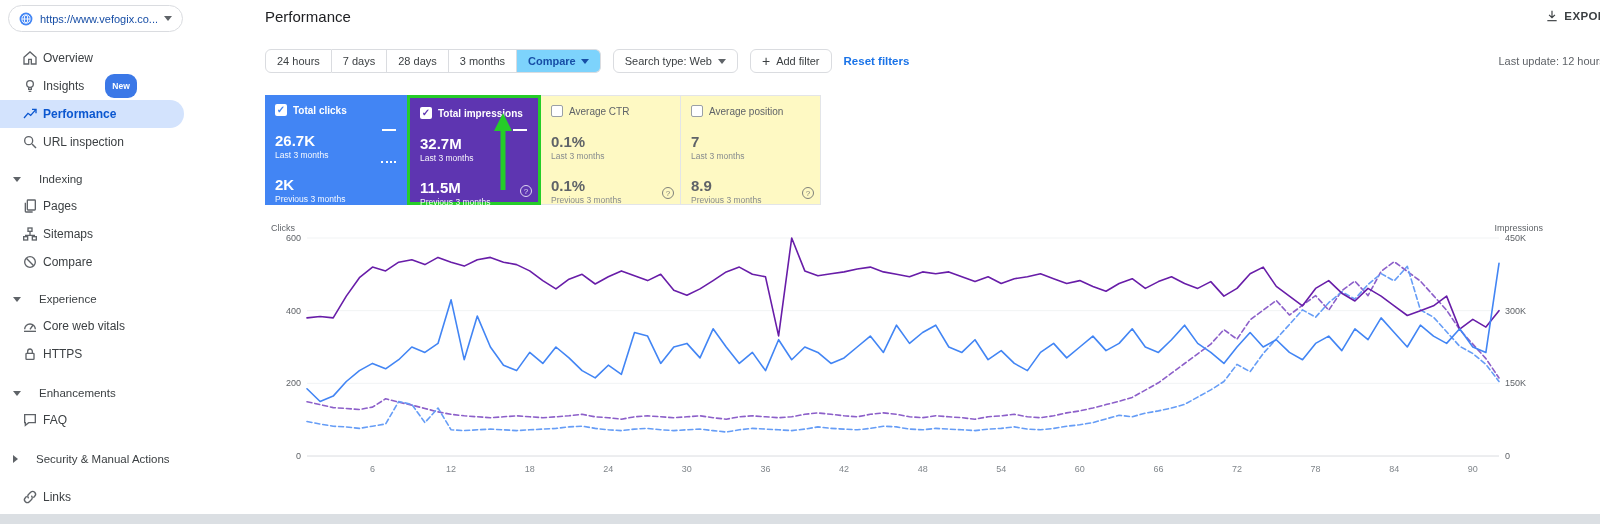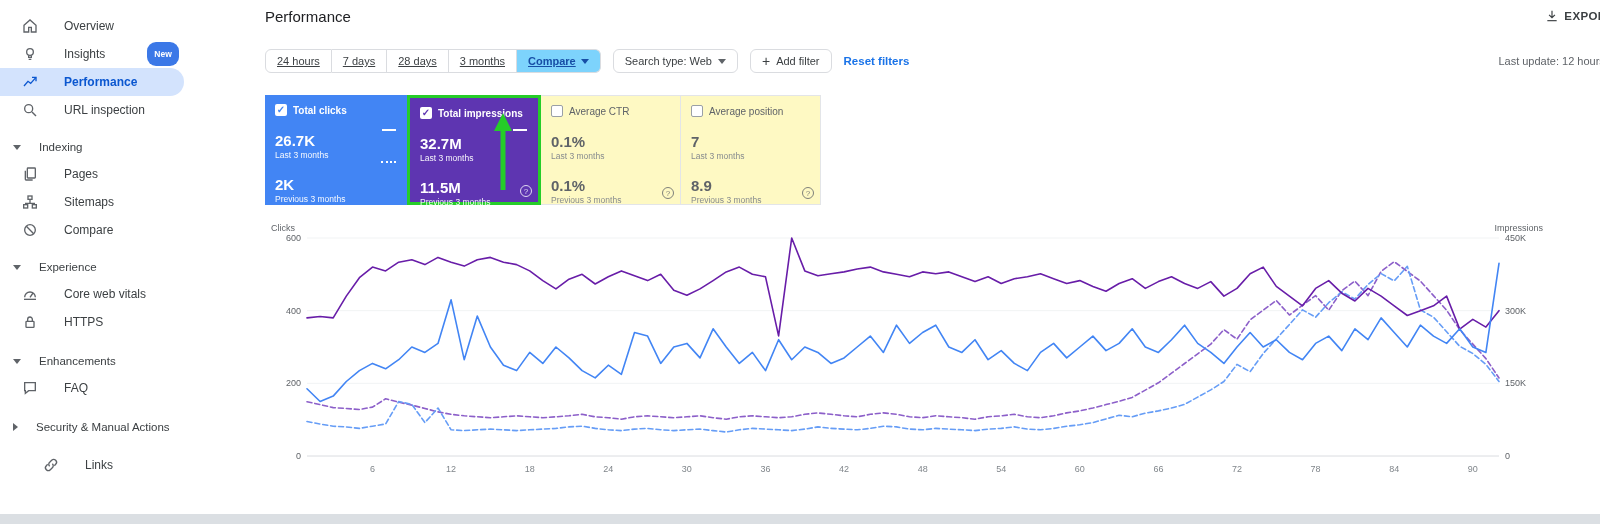--- a/index.html
+++ b/index.html
@@ -18,21 +18,21 @@
     display:flex; align-items:center; gap:7px; padding:0 10px; background:#fff; cursor:pointer;
   }
   .prop-icon{ width:14px; height:14px; flex:0 0 14px; }
   .prop-url{ font-size:11px; color:#174ea6; white-space:nowrap; overflow:hidden; }
   .caret-down{ width:0; height:0; border-left:4px solid transparent; border-right:4px solid transparent; border-top:5px solid #5f6368; }
   .caret-right{ width:0; height:0; border-top:4px solid transparent; border-bottom:4px solid transparent; border-left:5px solid #5f6368; }
   .property-pill .caret-down{ margin-left:auto; }
 
   .nav{ margin-top:12px; }
   .nav-item{
-    height:28px; display:flex; align-items:center; gap:26px; padding-left:22px;
+    height:28px; display:flex; align-items:center; gap:5px; padding-left:22px;
     font-size:12px; color:#3c4043; cursor:pointer; position:relative;
   }
   .nav-item .icon{ width:16px; height:16px; flex:0 0 16px; color:#5f6368; }
   .nav-item.selected{
     width:184px; background:#d3e3fd; color:#0b57d0; border-radius:0 16px 16px 0; font-weight:bold;
   }
   .nav-item.selected .icon{ color:#0b57d0; }
   .new-badge{
     background:#3b78e7; color:#fff; font-size:8.5px; font-weight:bold;
     padding:7px 7px; border-radius:9px; margin-left:16px;
@@ -53,21 +53,20 @@
   }
   .export-btn svg{ width:14px; height:14px; }
 
   
   .filter-row{ position:absolute; left:0; top:49px; display:flex; align-items:center; gap:12px; height:24px; }
   .seg{ display:flex; height:24px; }
   .seg .seg-btn{
     border:1px solid #dadce0; border-left-width:0; background:#fff; color:#3c4043;
     font-size:11px; padding:0 11px; display:flex; align-items:center; gap:5px; cursor:pointer; white-space:nowrap;
     font-family:inherit;
-    text-decoration:underline;
   }
   .seg .seg-btn:first-child{ border-left-width:1px; border-radius:6px 0 0 6px; }
   .seg .seg-btn.compare{ background:#7dd3fc; color:#174ea6; font-weight:bold; border-radius:0 6px 6px 0; border-color:#dadce0; }
   .seg .seg-btn.compare .caret-down{ border-top-color:#174ea6; }
   .pill-btn{
     height:24px; border:1px solid #dadce0; border-radius:6px; background:#fff; color:#3c4043;
     font-size:11px; padding:0 11px; display:flex; align-items:center; gap:6px; cursor:pointer; white-space:nowrap;
   }
   .plus{ font-size:14px; color:#3c4043; line-height:1; }
   .reset-link{ color:#1a73e8; font-size:11.5px; font-weight:bold; cursor:pointer; white-space:nowrap; }
@@ -99,20 +98,34 @@
 
   
   .chart-wrap{ position:absolute; left:2px; top:222px; }
   svg text{ font-family:"Liberation Sans", sans-serif; }
 </style>
 </head>
 <body>
 
 <div class="sidebar">
 
+  <div class="property-pill">
+    <span class="prop-icon">
+      <svg viewBox="0 0 24 24" width="14" height="14">
+          <circle cx="12" cy="12" r="11" fill="#4285f4"></circle>
+          <g stroke="#fff" stroke-width="1.6" fill="none">
+            <circle cx="12" cy="12" r="7"></circle>
+            <ellipse cx="12" cy="12" rx="3" ry="7"></ellipse>
+            <path d="M5 12 h14"></path>
+          </g>
+        </svg>
+    </span>
+    <span class="prop-url">https://www.vefogix.co...</span>
+    <span class="caret-down"></span>
+  </div>
 
   <div class="nav">
     <div class="nav-item">
       <span class="icon">
           <svg viewBox="0 0 24 24" fill="none" stroke="currentColor" stroke-width="2">
             <path d="M3 11 L12 3 L21 11 V21 H14 V14 H10 V21 H3 Z"></path>
           </svg>
         </span>
       <span>Overview</span>
     </div>
@@ -214,21 +227,21 @@
           </svg>
         </span>
       <span>FAQ</span>
     </div>
 
     <div class="section-head tight">
       <span class="caret-right"></span>
       <span>Security &amp; Manual Actions</span>
     </div>
 
-    <div class="nav-item" style="margin-top:11px;margin-left:21px;">
+    <div class="nav-item" style="margin-top:11px;">
       <span class="icon">
           <svg viewBox="0 0 24 24" fill="none" stroke="currentColor" stroke-width="2">
             <path d="M10 14 a4 4 0 0 1 0 -6 l3 -3 a4 4 0 0 1 6 6 l-2 2"></path>
             <path d="M14 10 a4 4 0 0 1 0 6 l-3 3 a4 4 0 0 1 -6 -6 l2 -2"></path>
           </svg>
         </span>
       <span>Links</span>
     </div>
   </div>
 </div>

